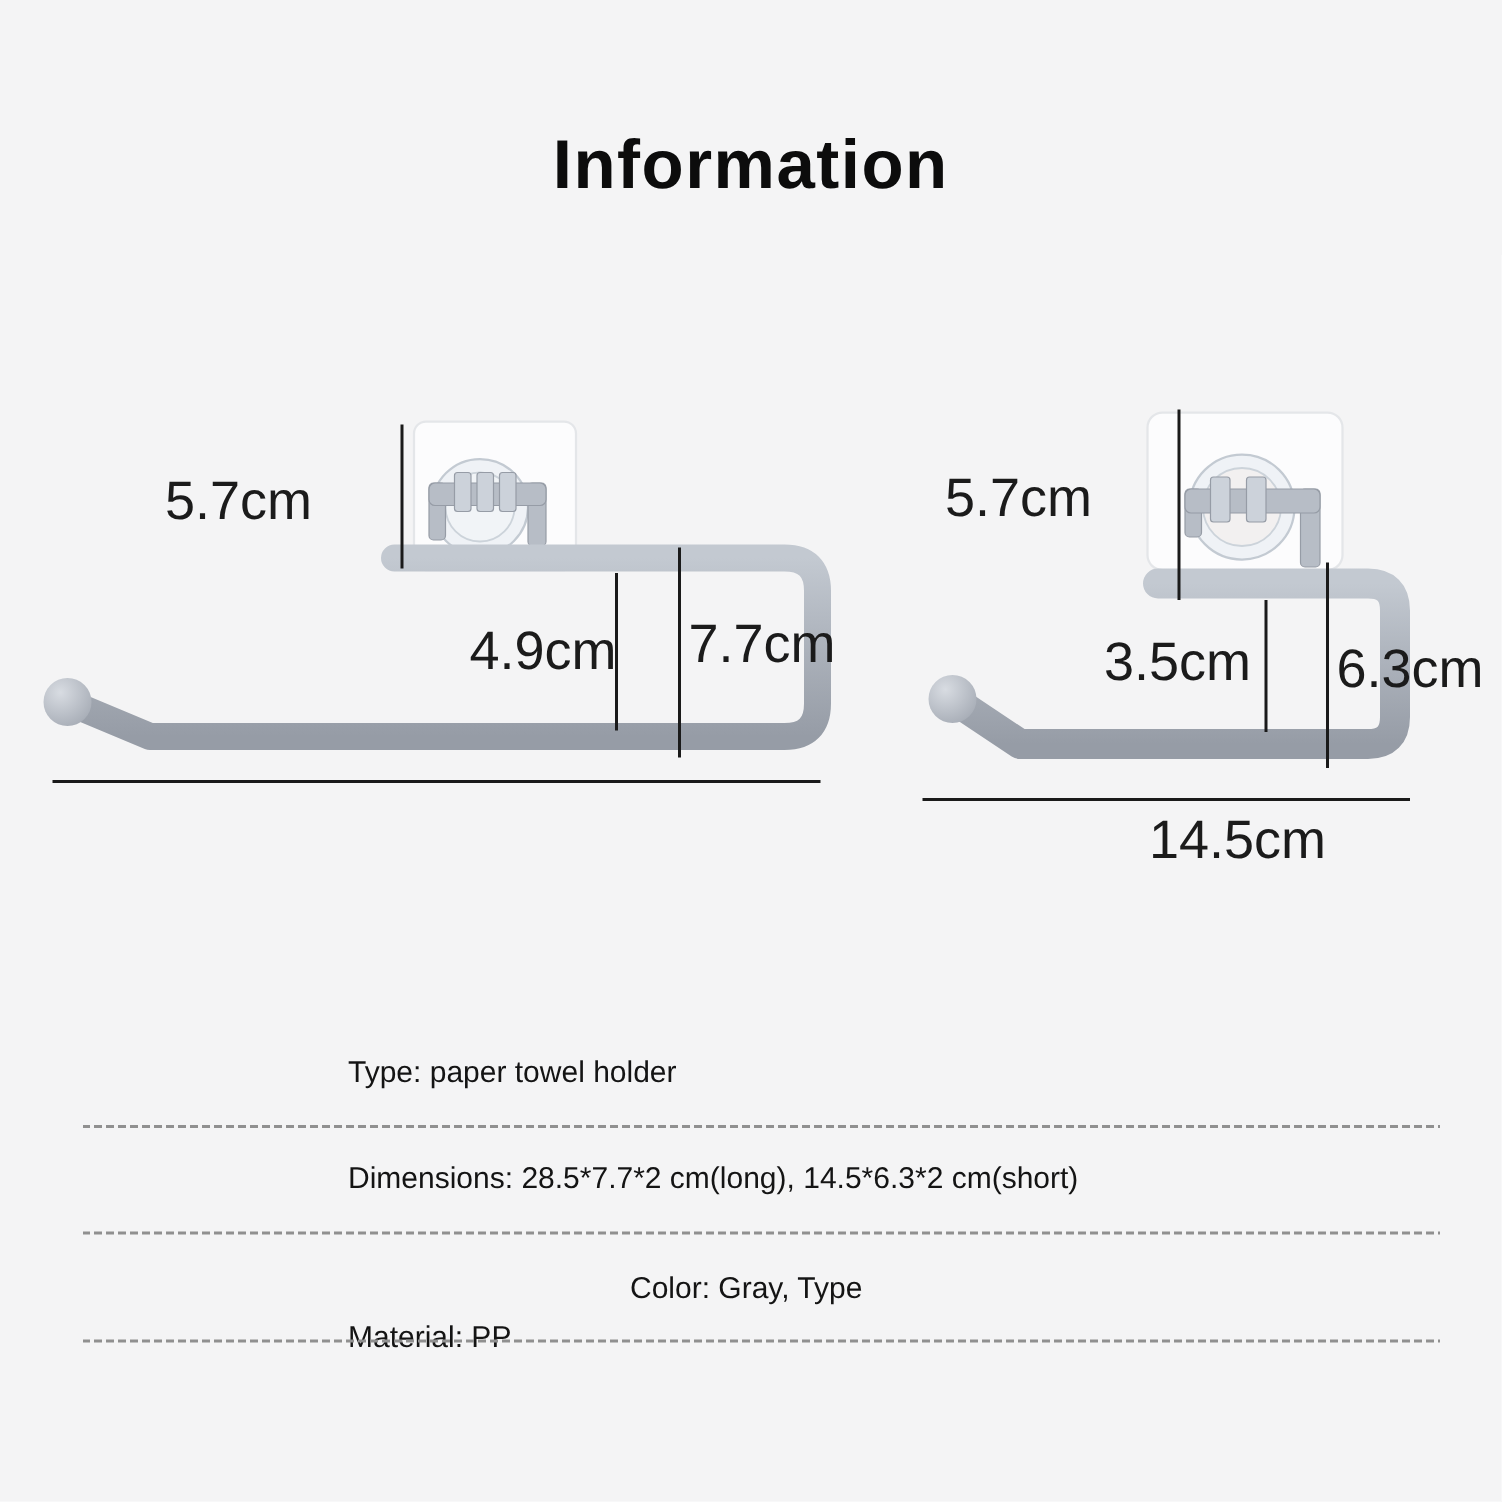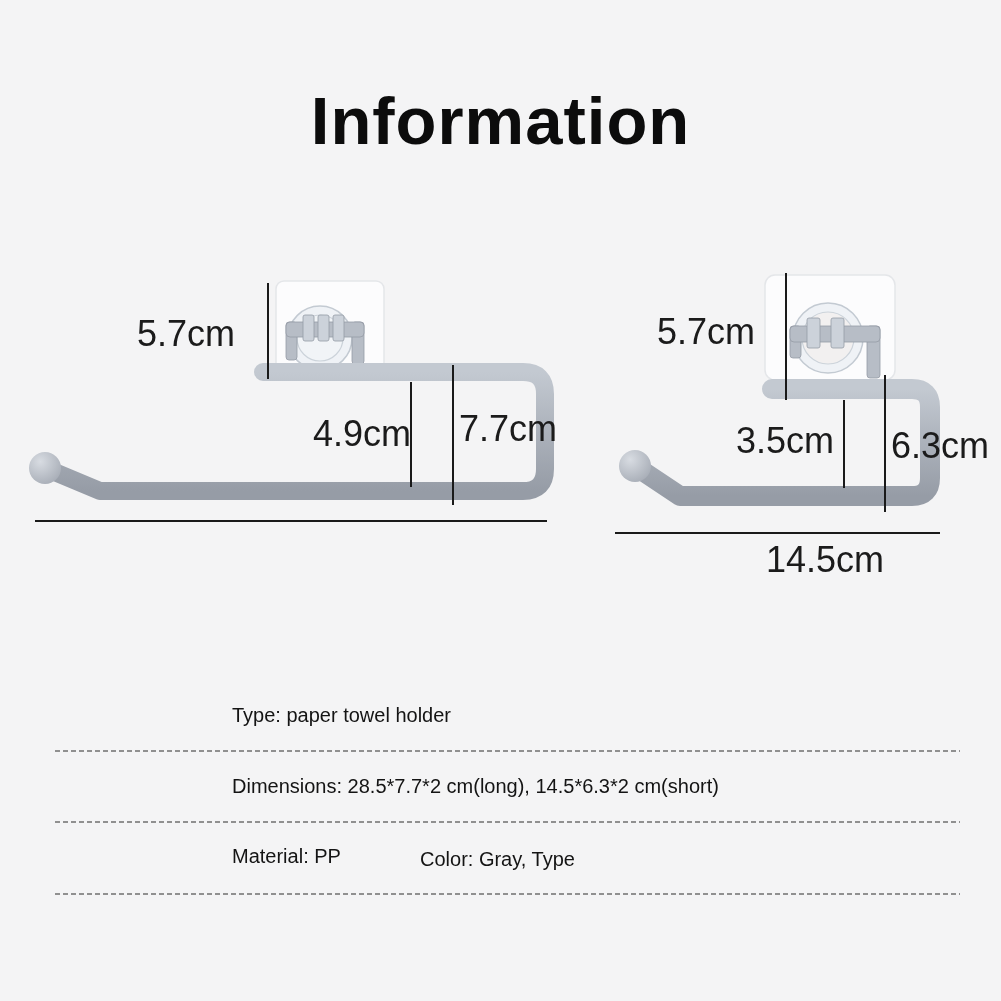--- a/index.html
+++ b/index.html
@@ -11,38 +11,38 @@
     overflow: hidden;
     font-family: "Liberation Sans", sans-serif;
   }
   .title {
     position: absolute;
     top: 82px;
     left: 0;
     width: 100%;
     margin: 0;
     text-align: center;
-    font-size: 67px;
+    font-size: 46px;
     font-weight: 700;
     letter-spacing: 1px;
     color: #0c0c0c;
   }
   .prod { position: absolute; }
   .prod-left  { left: 0px;   top: 250px; width: 601px; height: 330px; }
   .prod-right { left: 600px; top: 250px; width: 401px; height: 340px; }
 
   .dim-label {
     position: absolute;
     font-size: 36px;
     color: #1b1b1b;
     white-space: nowrap;
     line-height: 1.1;
     text-align: right;
   }
-  .dim-label.right { text-align: center; }
+  .dim-label.right { text-align: left; }
   .dim-label.center { text-align: center; }
 
   .info-row {
     position: absolute;
     left: 232px;
     font-size: 20px;
     color: #141414;
     white-space: nowrap;
     line-height: 28px;
   }
@@ -144,17 +144,17 @@
   <div class="dim-label" style="left:736px; top:421px;">3.5cm</div>
   <div class="dim-label" style="left:891px; top:426px;">6.3cm</div>
   <div class="dim-label" style="left:766px; top:540px;">14.5cm</div>
 
   <div class="info-row" style="top:701px;">Type: paper towel holder</div>
   <div class="divider" style="top:750px;"></div>
 
   <div class="info-row" style="top:772px;">Dimensions: 28.5*7.7*2 cm(long), 14.5*6.3*2 cm(short)</div>
   <div class="divider" style="top:821px;"></div>
 
-  <div class="info-row" style="top:842px;">Material: PP</div>
+  <div class="info-row" style="top:878px;">Material: PP</div>
   <div class="info-row" style="top:845px; left:420px;">Color: Gray, Type</div>
   <div class="divider" style="top:893px;"></div>
 
 </div>
 
 </body></html>

